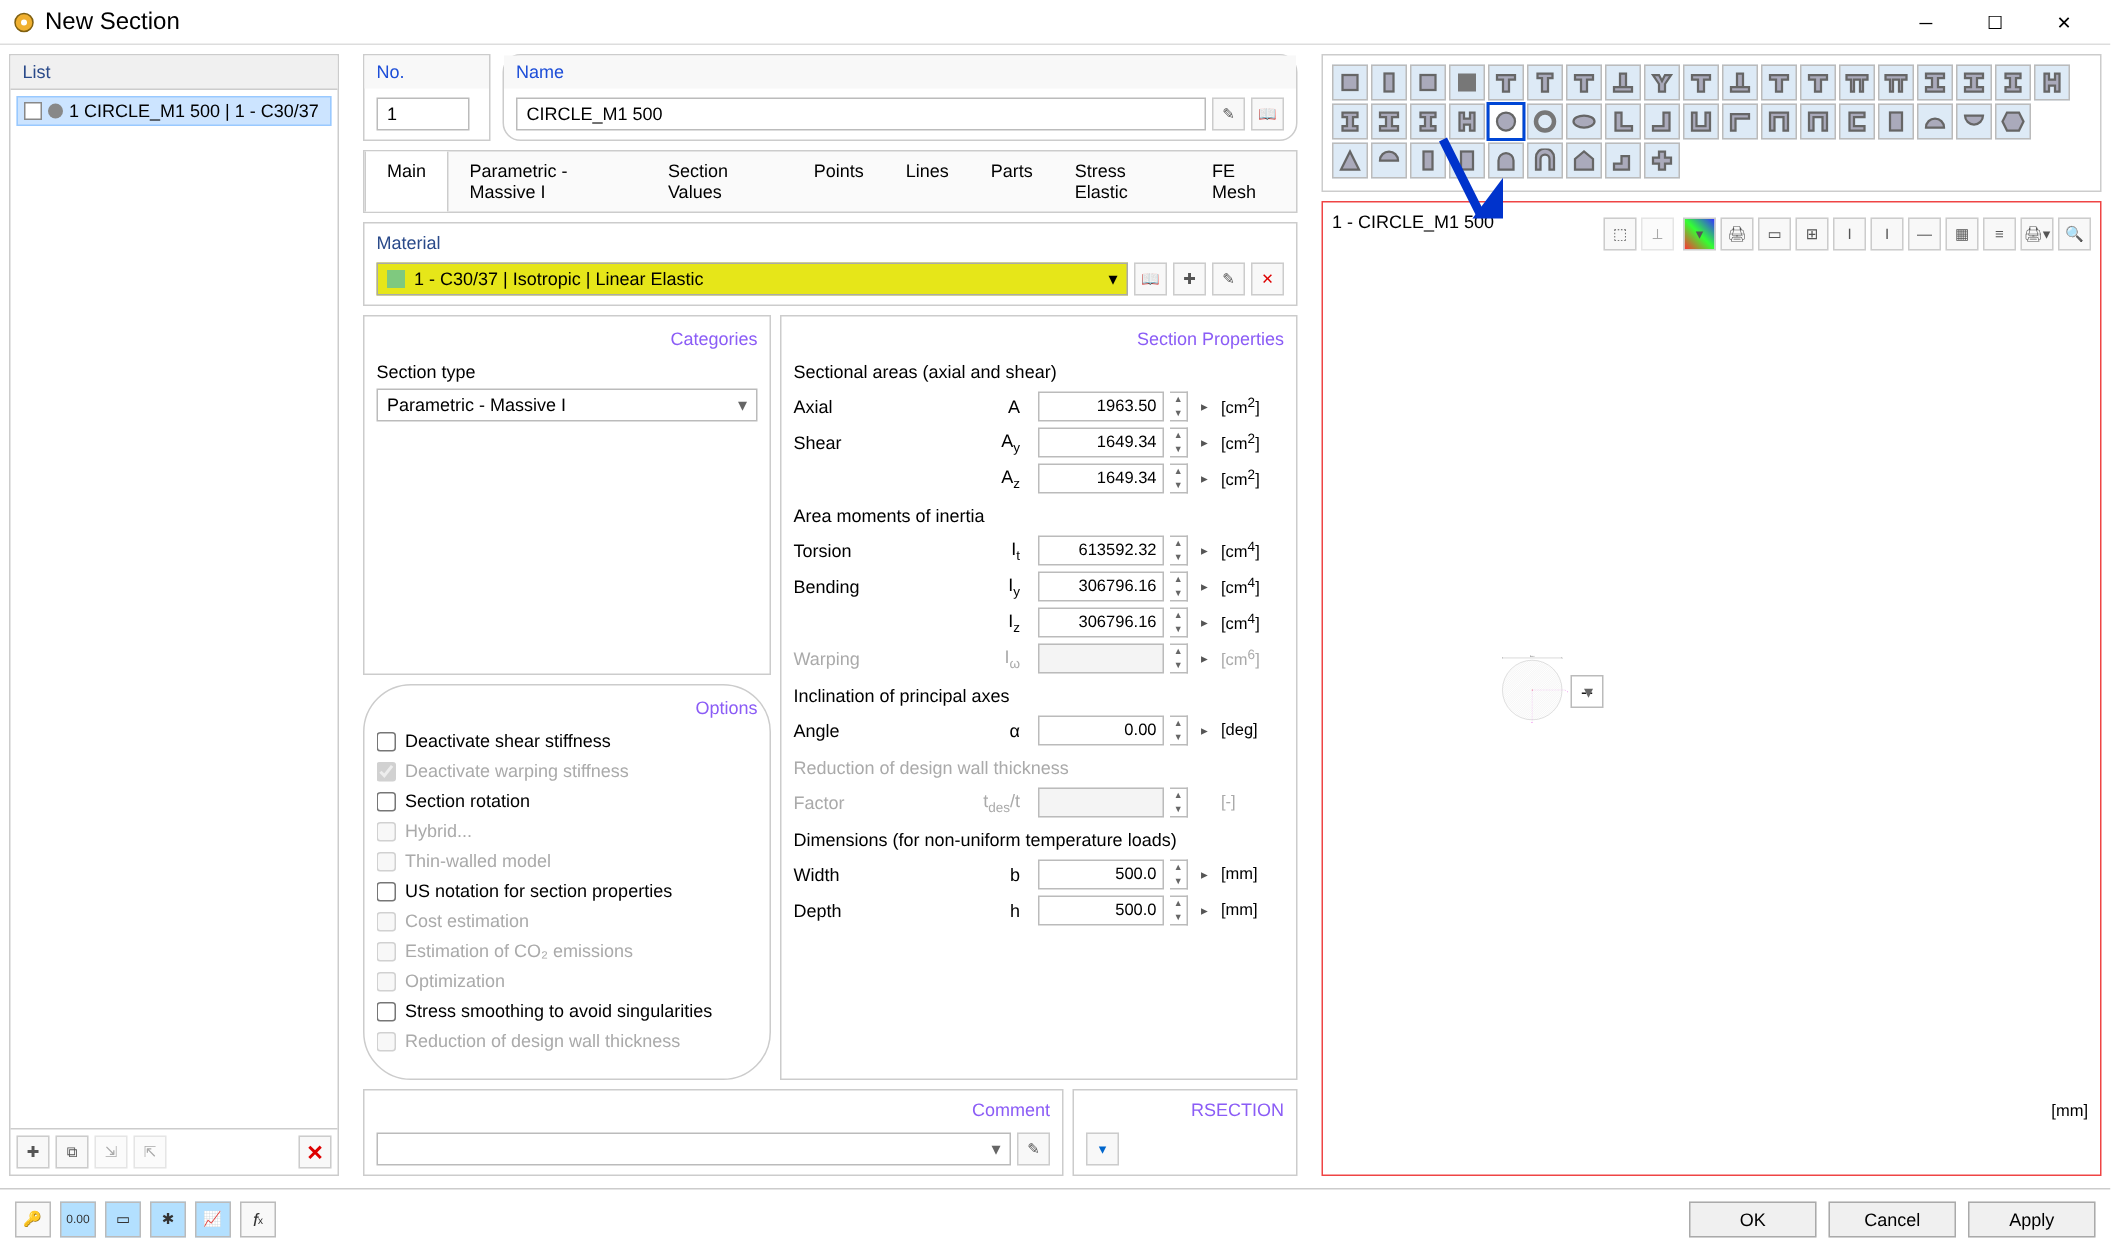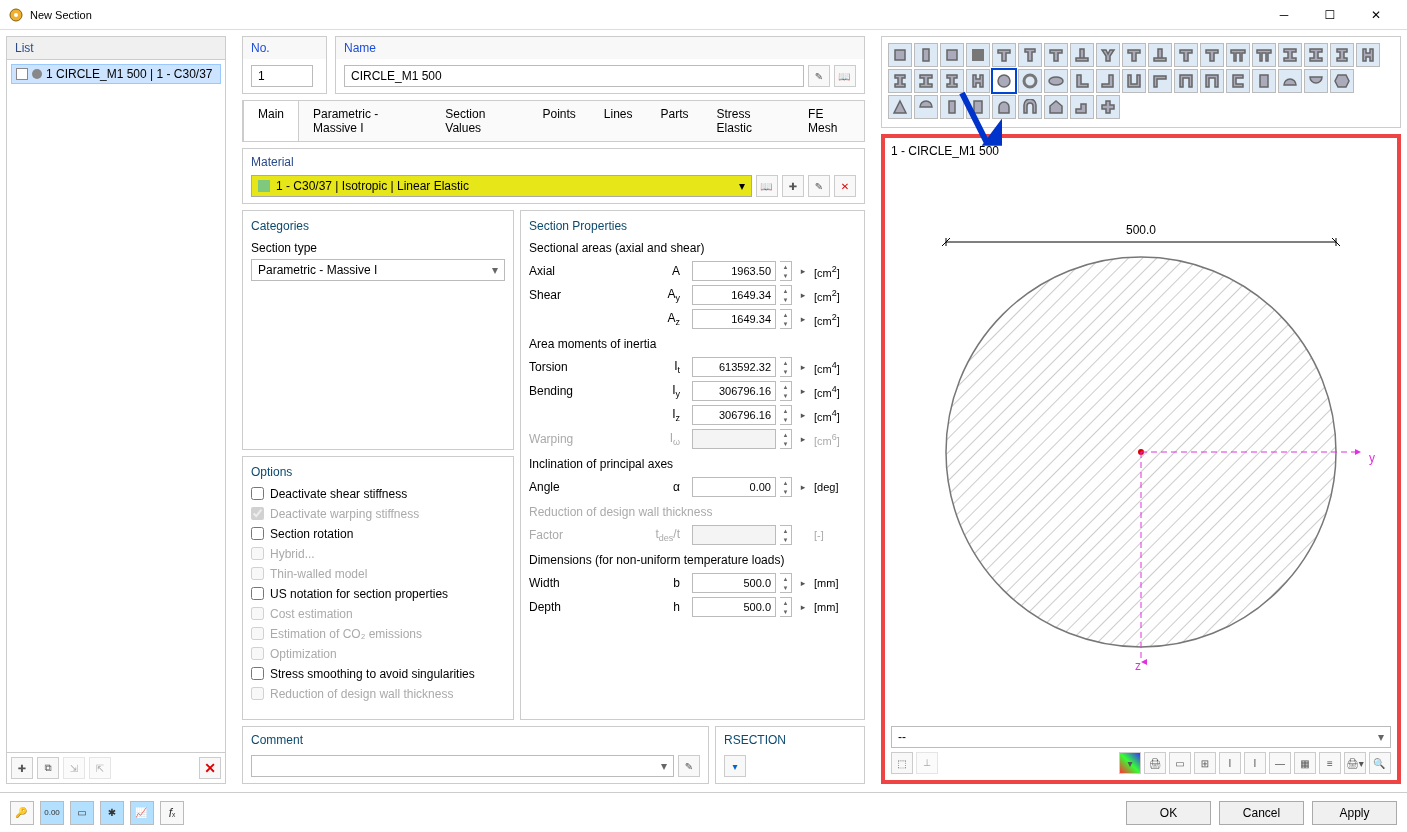--- a/index.html
+++ b/index.html
@@ -1,42 +1,42 @@
 <!DOCTYPE html>
 <html><head>
 <meta charset="utf-8">
 <style>
 * { box-sizing: border-box; margin: 0; padding: 0; font-family: "Segoe UI", Tahoma, sans-serif; font-size: 12px; }
 body { background: #fff; width: 1407px; height: 832px; position: relative; overflow: hidden; }
 
 
 .titlebar { height: 30px; display: flex; align-items: center; padding: 0 8px; border-bottom: 1px solid #ddd; }
 .titlebar .icon-app { width: 16px; height: 16px; margin-right: 6px; }
-.titlebar .title { flex: 1; font-size: 11px; }
+.titlebar .title { flex: 1; font-size: 16px; }
 .titlebar .win-btn { width: 46px; height: 30px; display:flex;align-items:center;justify-content:center; cursor:pointer; }
 
 
 .main { display:flex; height: 760px; padding: 6px; gap:16px; }
 
 
 .list-panel { width: 220px; border:1px solid #ccc; background:#fff; display:flex; flex-direction:column; }
 .panel-header { background:#f0f0f0; border-bottom:1px solid #ccc; padding:4px 8px; color:#2a4a8a; font-weight:500; }
 .list-body { flex:1; padding:4px; overflow:auto; }
 .list-item { display:flex; align-items:center; gap:4px; padding:2px 4px; background:#cce4ff; border:1px solid #99c9ff; }
 .list-item .circle { width:10px;height:10px;border-radius:50%;background:#888; }
 .list-toolbar { display:flex; padding:4px; gap:4px; border-top:1px solid #ccc; }
 .tbtn { width:22px; height:22px; border:1px solid #ccc; background:#f8f8f8; display:flex;align-items:center;justify-content:center; cursor:pointer; font-size:10px; color:#555;}
 .tbtn.danger { margin-left:auto; color:#d00; font-weight:bold; font-size:14px;}
 
 
 .center-col { flex:1; display:flex; flex-direction:column; gap:6px; min-width:620px;}
 .no-name-row { display:flex; gap:8px; }
 .panel { border:1px solid #ccc; background:#fff; }
 .no-panel { width:85px; }
-.name-panel { flex:1; }
+.name-panel { flex:1;border-radius:12px; }
 .panel-label { color:#1d4ed8; padding:4px 8px; font-weight:500; background:#f8f8f8;}
 .panel-content { padding:6px 8px; display:flex; gap:4px; align-items:center;}
 input[type=text] { height:22px; border:1px solid #bbb; padding:0 6px; font-size:12px; }
 .name-input { flex:1; }
 
 
 .tabs-row { display:flex; border:1px solid #ccc; background:#fafafa; }
 .tab { padding:6px 14px; cursor:pointer; }
 .tab.active { background:#fff; border-right:1px solid #ccc; border-left:1px solid #ccc; }
 
@@ -47,25 +47,25 @@
 .mat-row { display:flex; gap:4px; align-items:center;}
 .mat-select { flex:1; height:22px; background:#e6e619; border:1px solid #aaa; display:flex; align-items:center; padding:0 6px; position:relative;}
 .mat-select .arrow { position:absolute; right:6px; }
 .mat-swatch{width:12px;height:12px;background:#7fc97f;margin-right:6px;}
 
 
 .lower { flex:1; display:flex; gap:6px; }
 .left-lower { width:300px; display:flex; flex-direction:column; gap:6px; }
 .right-lower { flex:1; }
 .sub-panel { border:1px solid #ccc; padding:8px; }
-.sub-title { color:#0c4a6e; margin-bottom:8px; }
+.sub-title { color:#8b5cf6; margin-bottom:8px;text-align:right; }
 .field-label { margin-bottom:4px; display:block; }
 .select { width:100%; height:22px; border:1px solid #bbb; background:#fff; padding:0 6px; position:relative; display:flex; align-items:center;}
 .select .arrow{position:absolute;right:6px;color:#666;}
-.options-list label{display:flex;align-items:flex-start;gap:6px;margin-bottom:6px;font-size:12px;}
+.options-list label{display:flex;align-items:center;gap:6px;margin-bottom:6px;font-size:12px;}
 .options-list label.disabled{color:#aaa;}
 .options-list input[type=checkbox]{width:13px;height:13px;}
 
 
 .prop-section-title{margin:8px 0 6px 0;font-weight:500;}
 .prop-section-title.dim{color:#aaa;}
 .prop-row{display:flex;align-items:center;margin-bottom:4px;gap:4px;}
 .prop-row .plabel{width:120px;}
 .prop-row .psym{width:35px;text-align:right;padding-right:8px;}
 .prop-row .pval{width:84px;height:20px;border:1px solid #bbb;text-align:right;padding:0 4px;font-size:11px;}
@@ -88,21 +88,21 @@
 .assigned-input{flex:1;height:22px;border:1px solid #bbb;}
 
 
 .shape-grid-panel{border:1px solid #ccc;padding:6px;}
 .shape-row{display:flex;gap:2px;margin-bottom:2px;}
 .shbtn{width:24px;height:24px;border:1px solid #bbb;background:#ddeaf6;display:flex;align-items:center;justify-content:center;cursor:pointer;position:relative;}
 .shbtn svg{width:16px;height:16px;}
 .shbtn.selected{background:#fff;outline:2px solid #0046d5;outline-offset:-1px;}
 
 
-.preview-panel{flex:1;border:4px solid #ef4444;padding:6px;position:relative;display:flex;flex-direction:column;}
+.preview-panel{flex:1;border:1px solid #ef4444;padding:6px;position:relative;display:flex;flex-direction:row;}
 .preview-title{margin-bottom:4px;}
 .preview-svg{flex:1;width:100%;}
 .unit-tag{position:absolute;right:8px;bottom:36px;font-size:11px;}
 .preview-toolbar{display:flex;gap:4px;padding-top:4px;align-items:center;}
 .preview-toolbar .sel{flex:1;height:22px;border:1px solid #bbb;}
 .preview-toolbar2{display:flex;gap:3px;padding-top:4px;}
 .preview-toolbar2 .spacer{flex:1;}
 
 
 .dialog-bottom{position:absolute;left:0;right:0;bottom:0;height:40px;border-top:1px solid #ccc;display:flex;align-items:center;padding:0 10px;gap:8px;}
@@ -200,21 +200,21 @@
       <div class="lower">
         <div class="left-lower">
           <div class="sub-panel" style="height:240px;">
             <div class="sub-title">Categories</div>
             <span class="field-label">Section type</span>
             <div class="select">
               <span>Parametric - Massive I</span>
               <span class="arrow">▾</span>
             </div>
           </div>
-          <div class="sub-panel options-list" style="flex:1;">
+          <div class="sub-panel options-list" style="flex:1;border-radius:32px;">
             <div class="sub-title">Options</div>
             <label>
                 <input type="checkbox" style="">
                 <span>Deactivate shear stiffness</span>
               </label>
             <label class="disabled">
                 <input type="checkbox" checked="" disabled="" style="">
                 <span>Deactivate warping stiffness</span>
               </label>
             <label>

